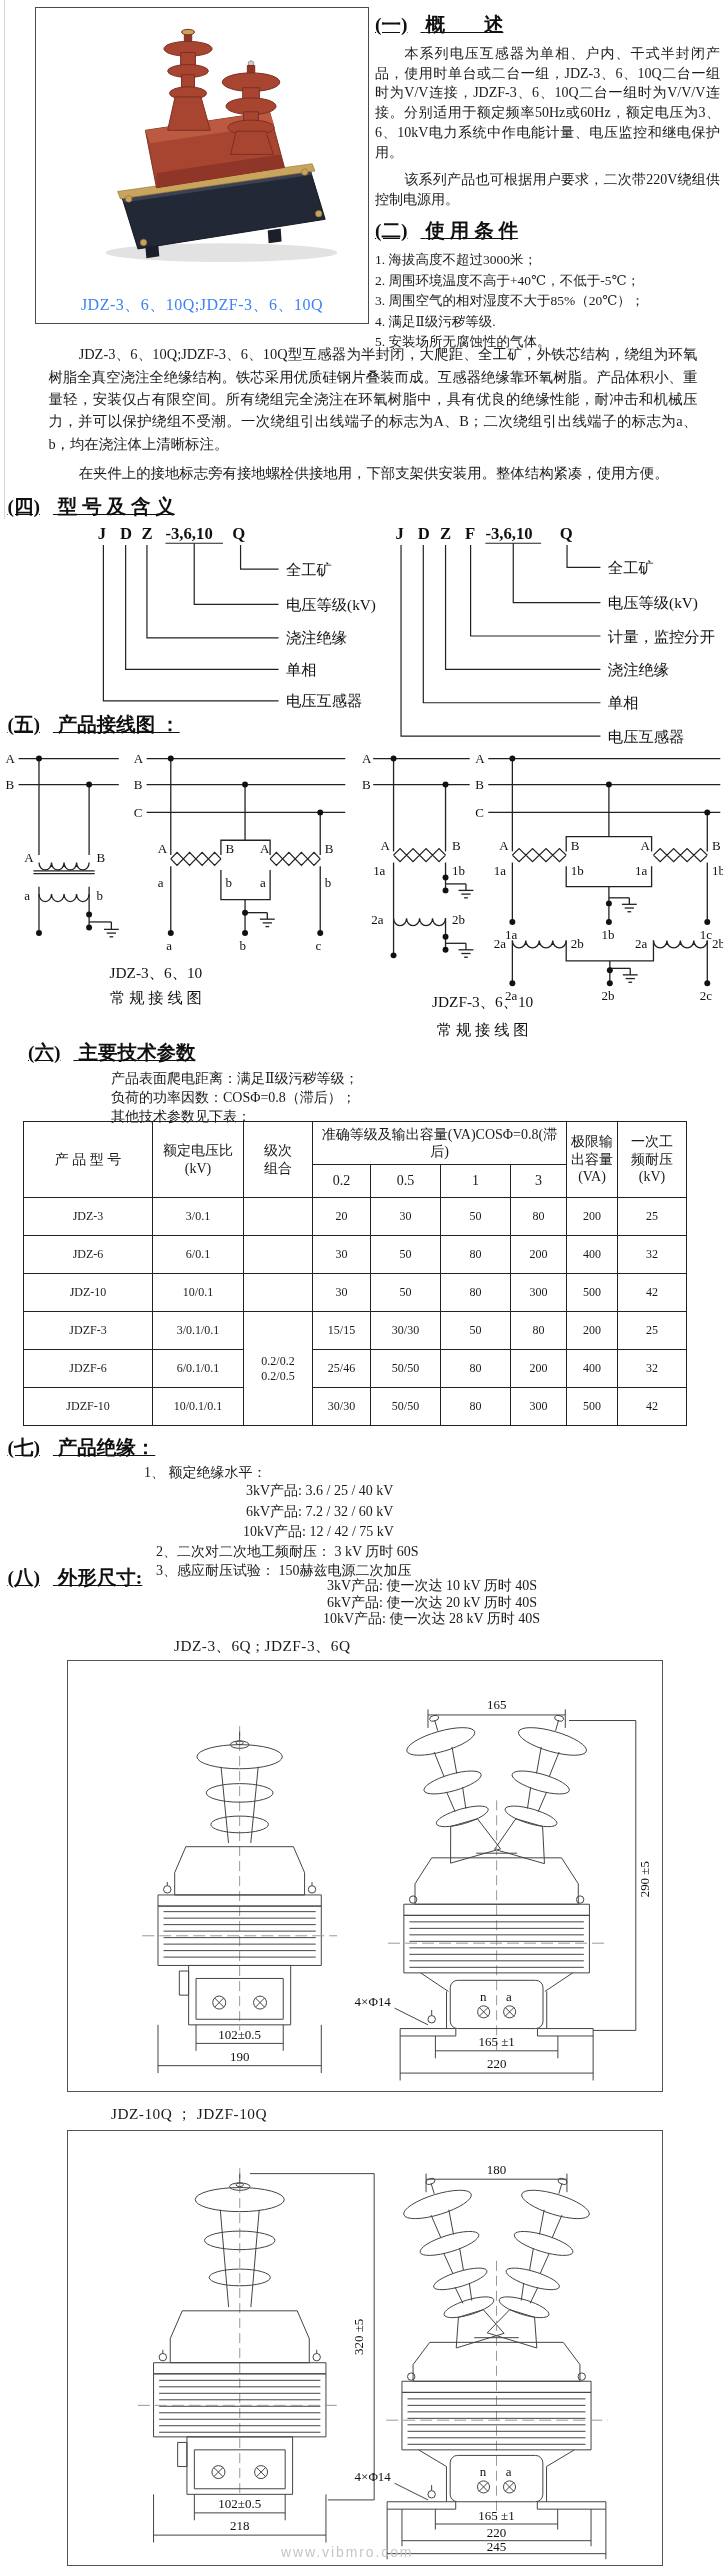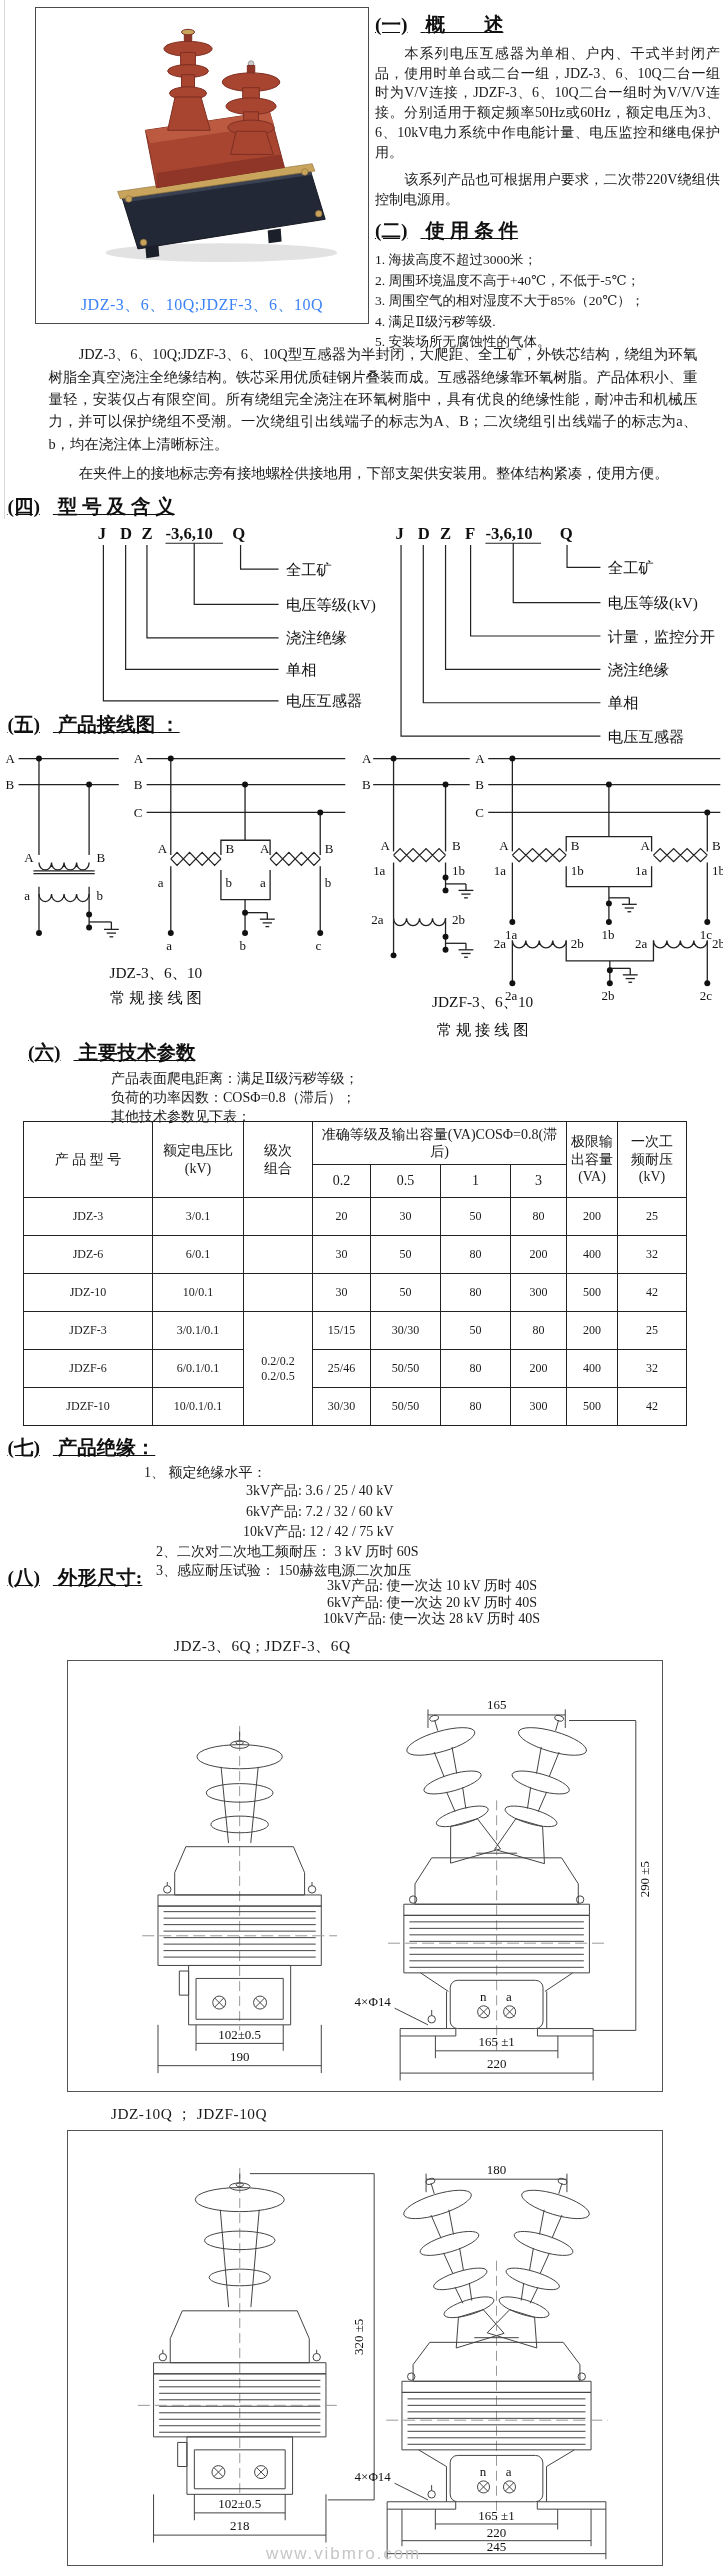--- a/index.html
+++ b/index.html
@@ -30,22 +30,22 @@
   table.tech td,table.tech th{border:1.4px solid #222;text-align:center;vertical-align:middle;
       font-size:14px;font-weight:normal;padding:0;line-height:1.25;overflow:hidden;}
   table.tech .hrow1{height:43px;}
   table.tech .hrow2{height:33px;}
   table.tech tbody td{height:37px;font-size:12px;}
   
   .ins-line{font-size:14px;line-height:1.0;position:absolute;white-space:nowrap;}
   
   .obox{position:absolute;border:1.4px solid #555;background:#fff;}
   .obox-label{position:absolute;font-size:15.3px;letter-spacing:0.5px;white-space:nowrap;font-family:Liberation Serif, serif;}
-  .watermark{position:absolute;left:266px;top:2544px;font-family:"Liberation Sans","DejaVu Sans",sans-serif;
-             font-size:17px;color:#c6c6c6;letter-spacing:1.9px;}
+  .watermark{position:absolute;left:281px;top:2544px;font-family:"Liberation Sans","DejaVu Sans",sans-serif;
+             font-size:14px;color:#c6c6c6;letter-spacing:1.9px;}
   svg text{font-family:"Liberation Serif","DejaVu Serif",serif;fill:#111;}
   svg .lbl{font-size:16.5px;}
   svg .code{font-size:18px;font-weight:bold;}
   svg .term{font-size:14px;}
   svg .dim{font-size:14px;}
   svg line,svg path,svg polyline,svg rect,svg ellipse,svg polygon,svg circle{vector-effect:non-scaling-stroke;}
 </style>
 </head>
 <body>
 

